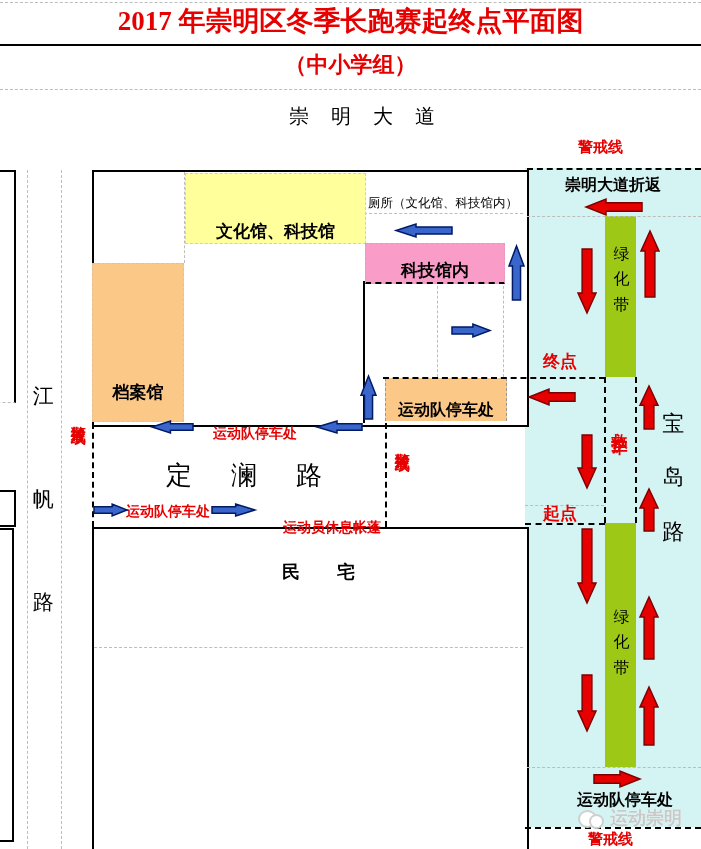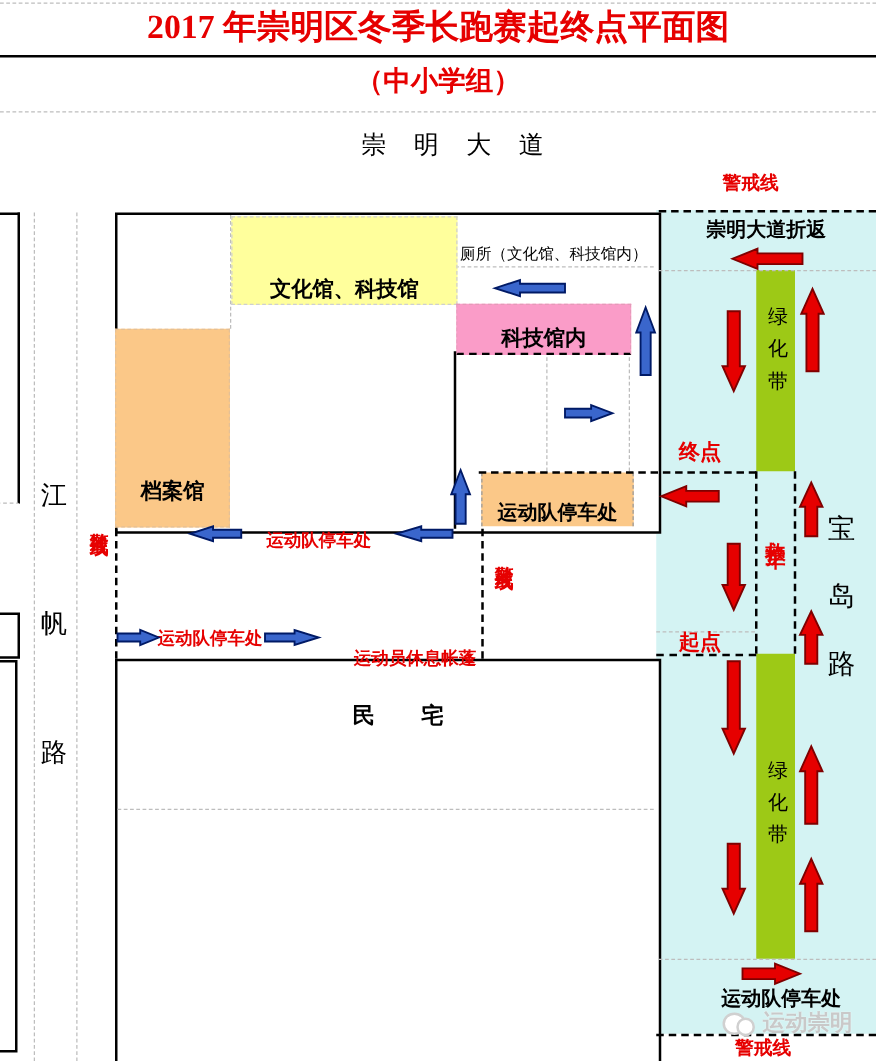--- a/index.html
+++ b/index.html
@@ -98,20 +98,21 @@
   <div class="box" style="left: 385px; top: 378px; width: 120px; height: 43px; border-left: 1px dashed rgb(153, 153, 153); border-right: 1px dashed rgb(153, 153, 153); background: rgb(251, 200, 136);">
     <span class="bold" style="font-size:16px;">运动队停车处</span>
   </div>
 
   <div class="kdashV" style="left:92px;top:423px;height:104px;"></div>
   <div class="kdashV" style="left:385px;top:423px;height:104px;"></div>
   <div class="lbl vtext bold red" style="left:69px;top:414px;font-size:15px;letter-spacing:2px;">警戒线</div>
   <div class="lbl vtext bold red" style="left:393px;top:441px;font-size:15px;letter-spacing:2px;">警戒线</div>
 
   <div class="lbl bold red" style="left:213px;top:426px;font-size:14px;">运动队停车处</div>
+  <div class="lbl" style="left:166px;top:461px;font-size:26px;letter-spacing:39px;">定澜路</div>
   <div class="lbl bold red" style="left:126px;top:504px;font-size:14px;">运动队停车处</div>
   <div class="lbl bold red" style="left:283px;top:520px;font-size:14px;">运动员休息帐蓬</div>
 
 
   <div class="abs" style="left:92px;top:527px;width:433px;height:322px;border:2px solid #000;background:#fff;z-index:2;"></div>
   <div class="lbl bold" style="left:282px;top:562px;font-size:18px;letter-spacing:37px;">民宅</div>
   <div class="gdashH" style="left:94px;top:647px;width:429px;"></div>
 
 <svg width="56" height="16" style="position: absolute; left: 586px; top: 199px; overflow: visible; z-index: 12;">
       <polygon points="56 3.6799999999999997 20 3.6799999999999997 20 0 0 8 20 16 20 12.32 56 12.32" fill="#e60000" stroke="#7f0000" stroke-width="1.5"></polygon>

